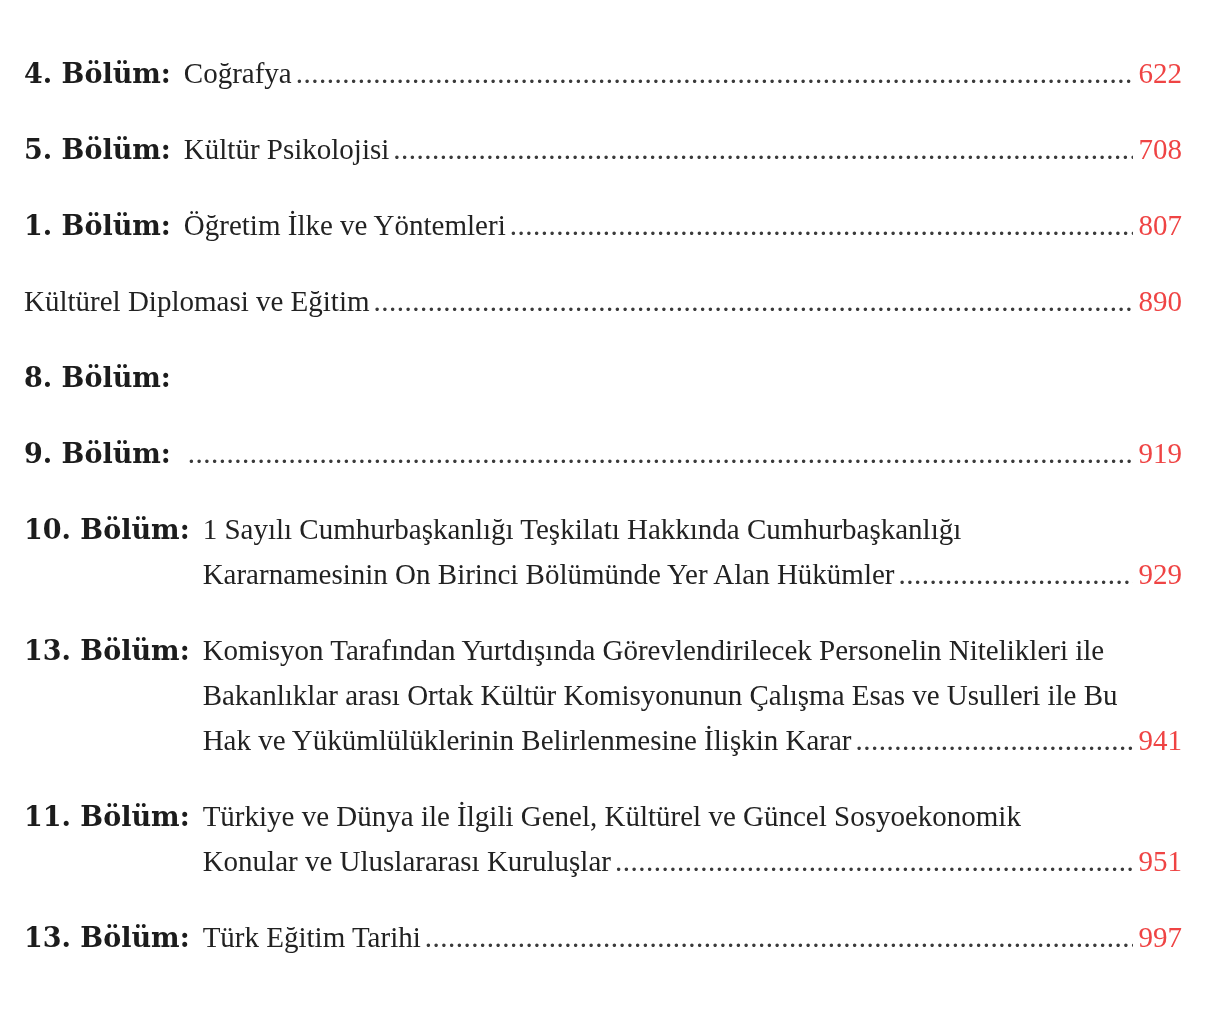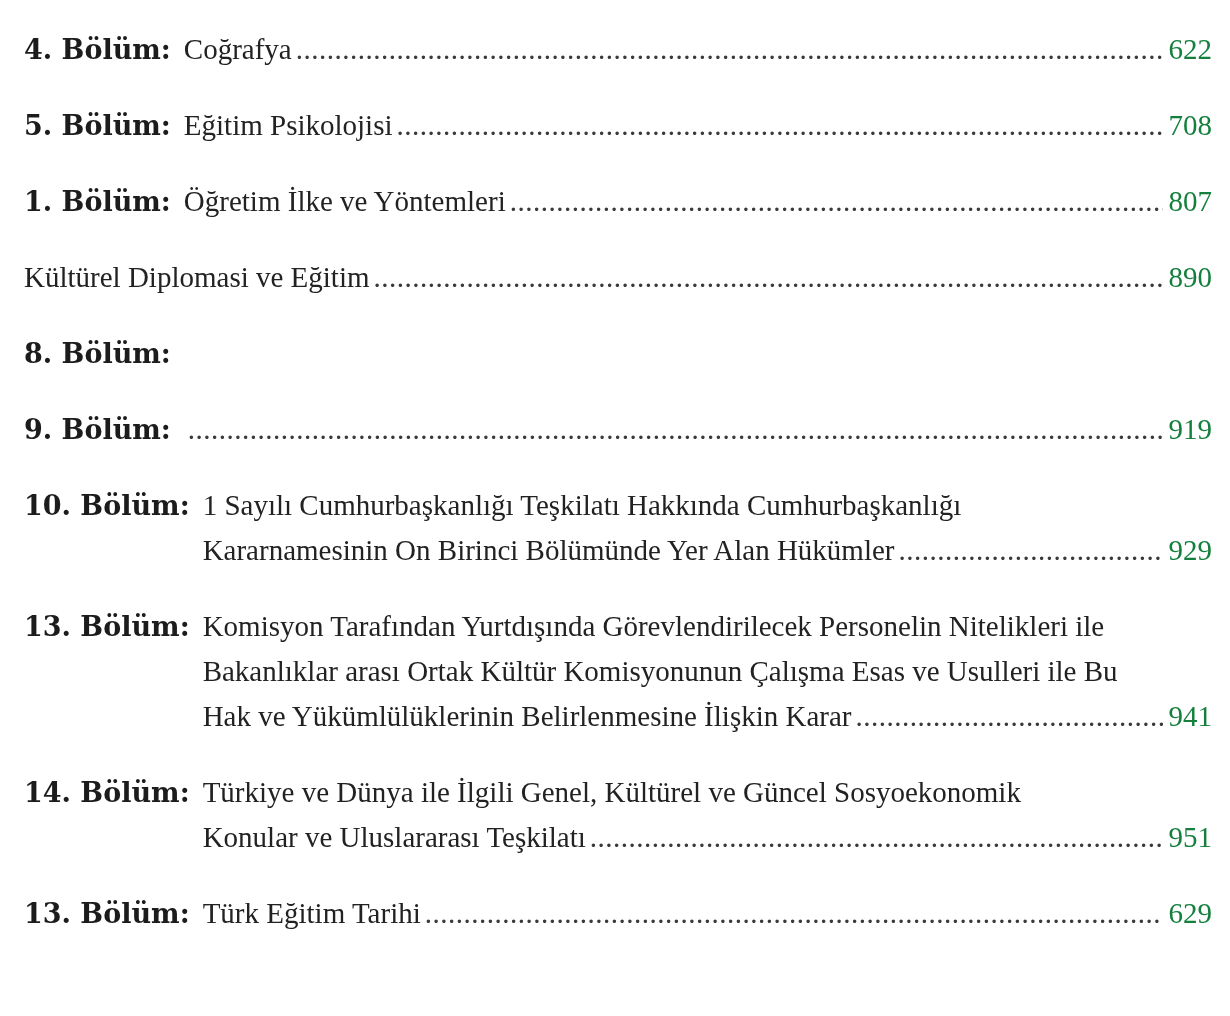--- a/index.html
+++ b/index.html
@@ -8,21 +8,22 @@
     background: #ffffff;
   }
   body {
     width: 1230px;
     height: 1016px;
     overflow: hidden;
     font-family: "Liberation Serif", "DejaVu Serif", serif;
     color: #222222;
   }
   .toc {
-    padding: 27px 18px 0 24px;
+    padding: 27px 48px 0 24px;
+    margin-top: 24px;
   }
   .entry {
     display: flex;
     align-items: flex-start;
     font-size: 29px;
     line-height: 45px;
     margin-bottom: 31px;
   }
   .label {
     font-family: "DejaVu Serif", serif;
@@ -54,21 +55,21 @@
     margin-left: 4px;
     color: #3a3a3a;
   }
   .leader::after {
     content: "................................................................................................................................................................................................................................";
     letter-spacing: 0.5px;
   }
   .pagenum {
     white-space: nowrap;
     margin-left: 6px;
-    color: #15803d;
+    color: #ef4444;
   }
 </style>
 </head>
 <body>
 
 <div class="toc">
 
   <div class="entry">
     <span class="label">4. Bölüm:</span>
     <div class="content">
@@ -77,21 +78,21 @@
         <span class="leader"></span>
         <span class="pagenum">622</span>
       </div>
     </div>
   </div>
 
   <div class="entry">
     <span class="label">5. Bölüm:</span>
     <div class="content">
       <div class="line last">
-        <span class="title-text">Eğitim Psikolojisi</span>
+        <span class="title-text">Kültür Psikolojisi</span>
         <span class="leader"></span>
         <span class="pagenum">708</span>
       </div>
     </div>
   </div>
 
   <div class="entry">
     <span class="label">1. Bölüm:</span>
     <div class="content">
       <div class="line last">
@@ -145,35 +146,35 @@
       <div class="line">Bakanlıklar arası Ortak Kültür Komisyonunun Çalışma Esas ve Usulleri ile Bu</div>
       <div class="line last">
         <span class="title-text">Hak ve Yükümlülüklerinin Belirlenmesine İlişkin Karar</span>
         <span class="leader"></span>
         <span class="pagenum">941</span>
       </div>
     </div>
   </div>
 
   <div class="entry">
-    <span class="label">14. Bölüm:</span>
+    <span class="label">11. Bölüm:</span>
     <div class="content">
       <div class="line">Türkiye ve Dünya ile İlgili Genel, Kültürel ve Güncel Sosyoekonomik</div>
       <div class="line last">
-        <span class="title-text">Konular ve Uluslararası Teşkilatı</span>
+        <span class="title-text">Konular ve Uluslararası Kuruluşlar</span>
         <span class="leader"></span>
         <span class="pagenum">951</span>
       </div>
     </div>
   </div>
 
   <div class="entry">
     <span class="label">13. Bölüm:</span>
     <div class="content">
       <div class="line last">
         <span class="title-text">Türk Eğitim Tarihi</span>
         <span class="leader"></span>
-        <span class="pagenum">629</span>
+        <span class="pagenum">997</span>
       </div>
     </div>
   </div>
 
 </div>
 
 </body></html>

